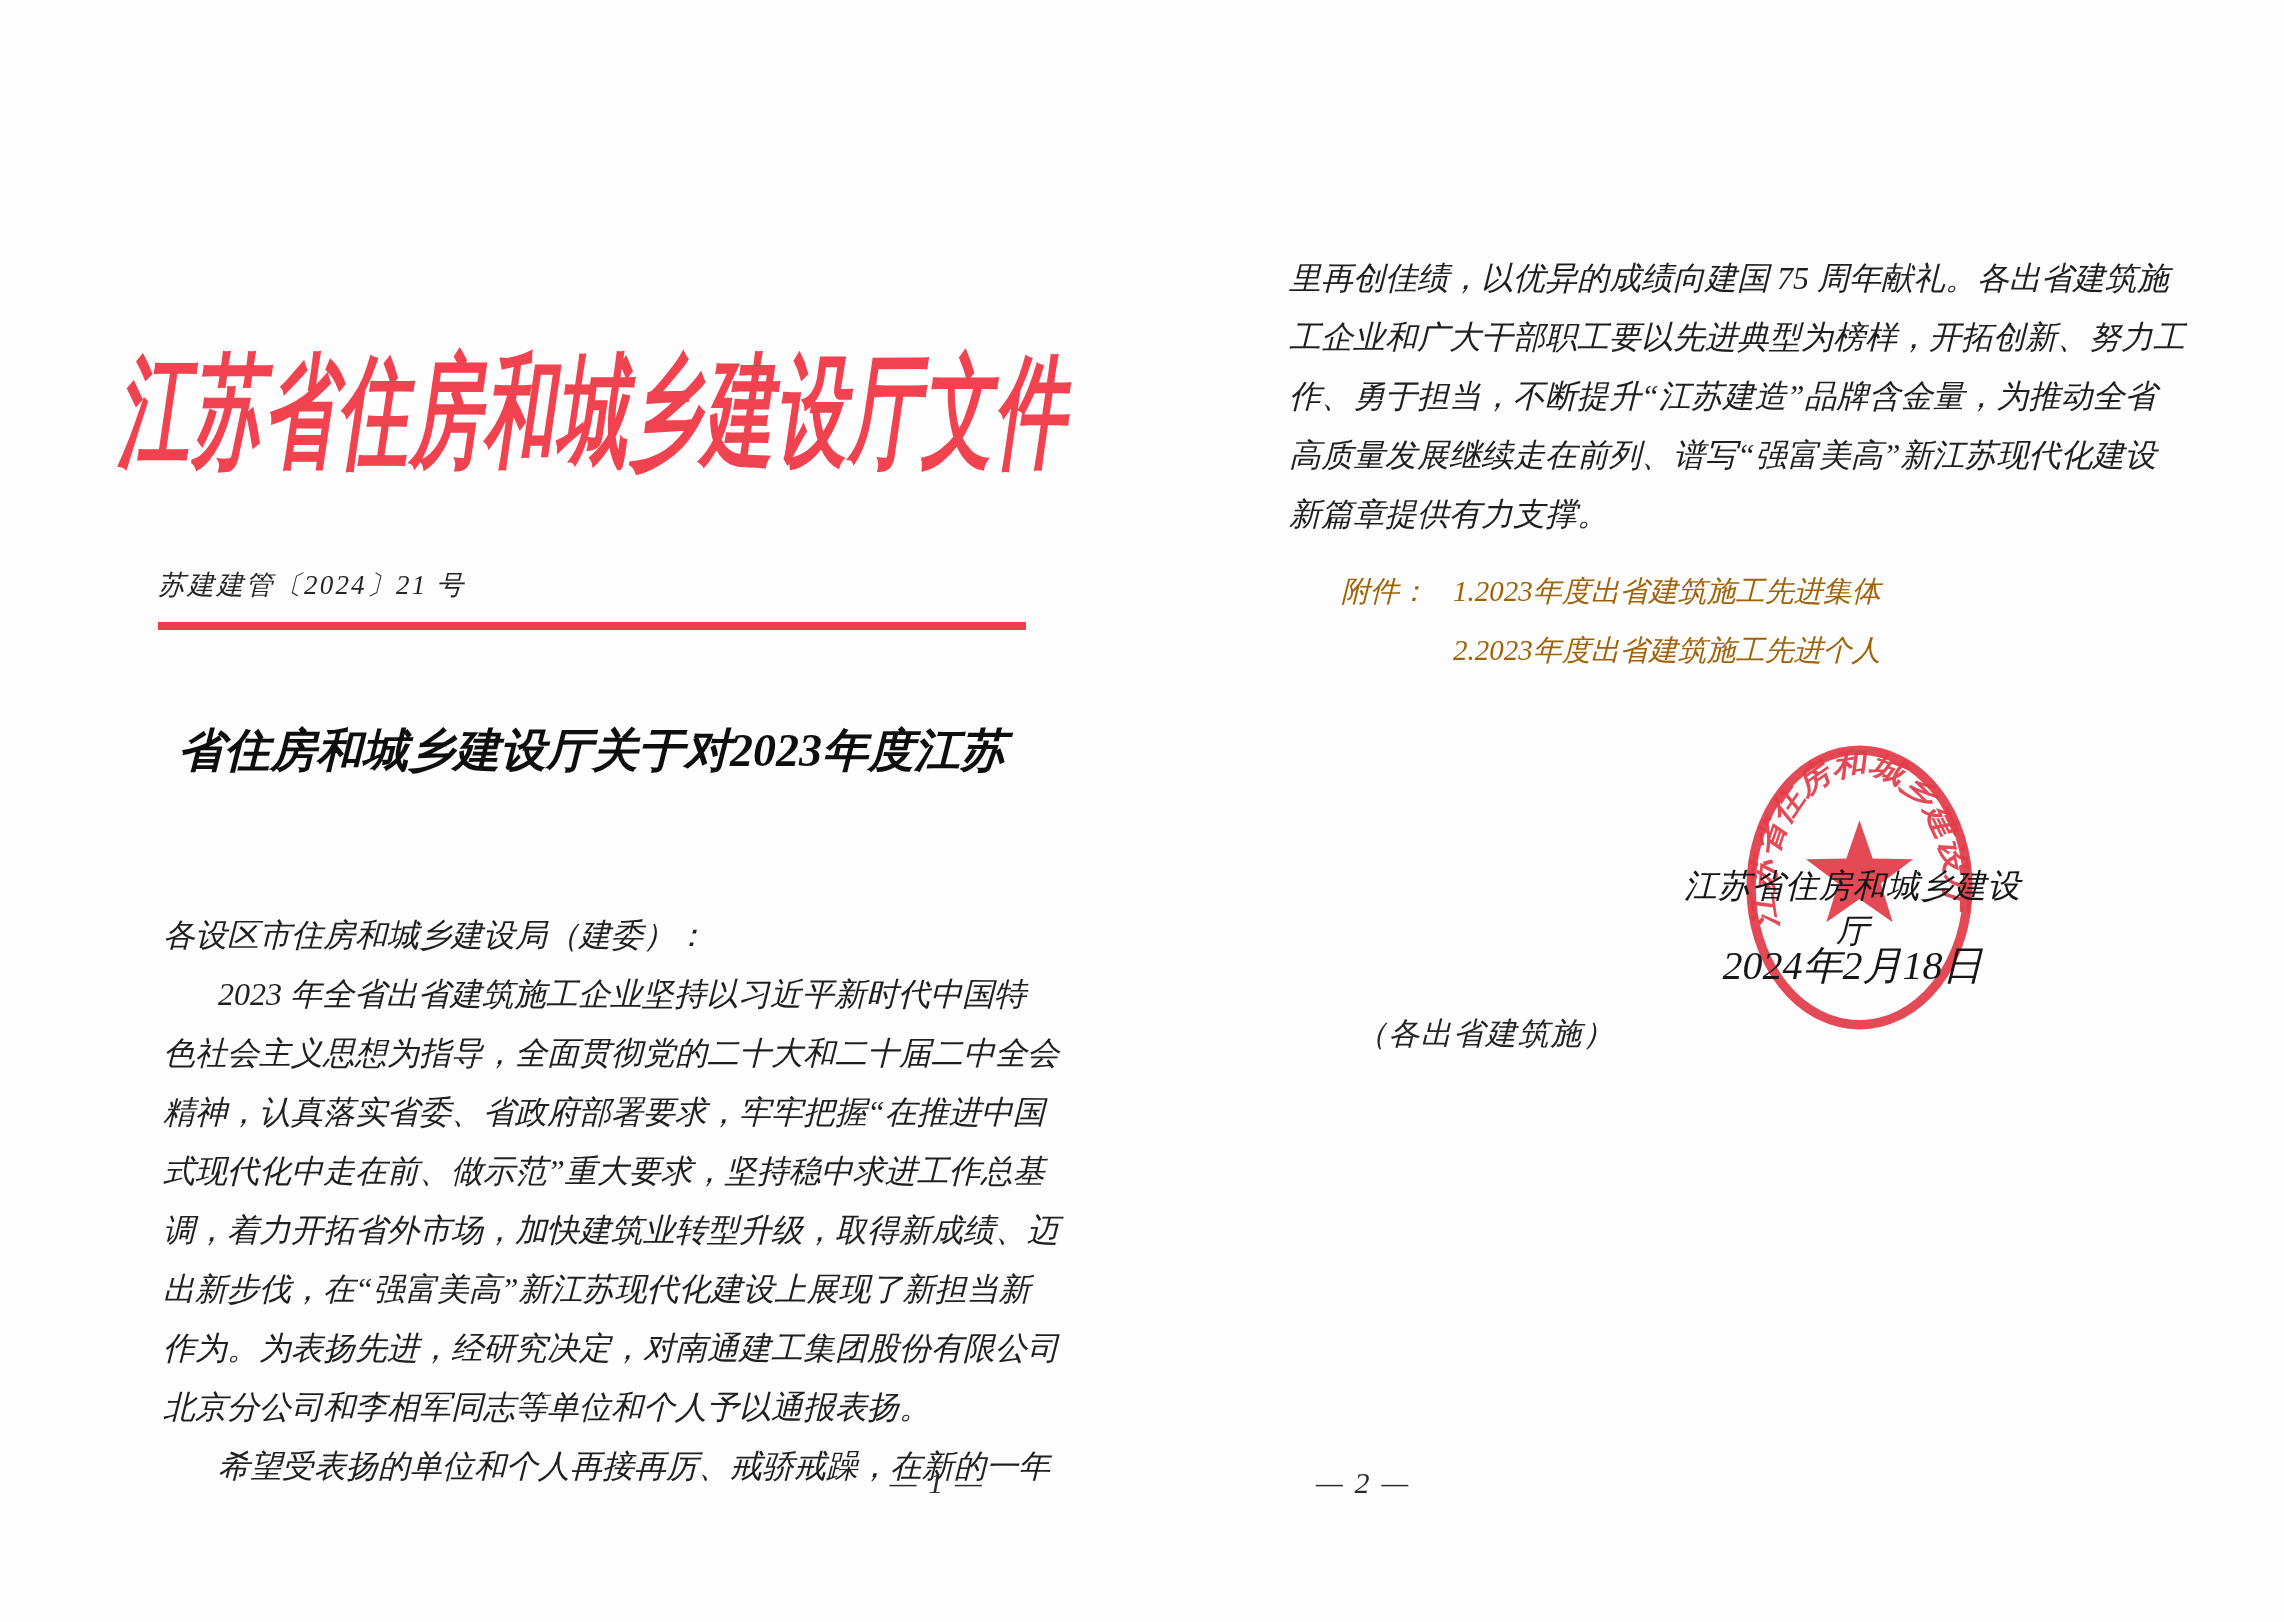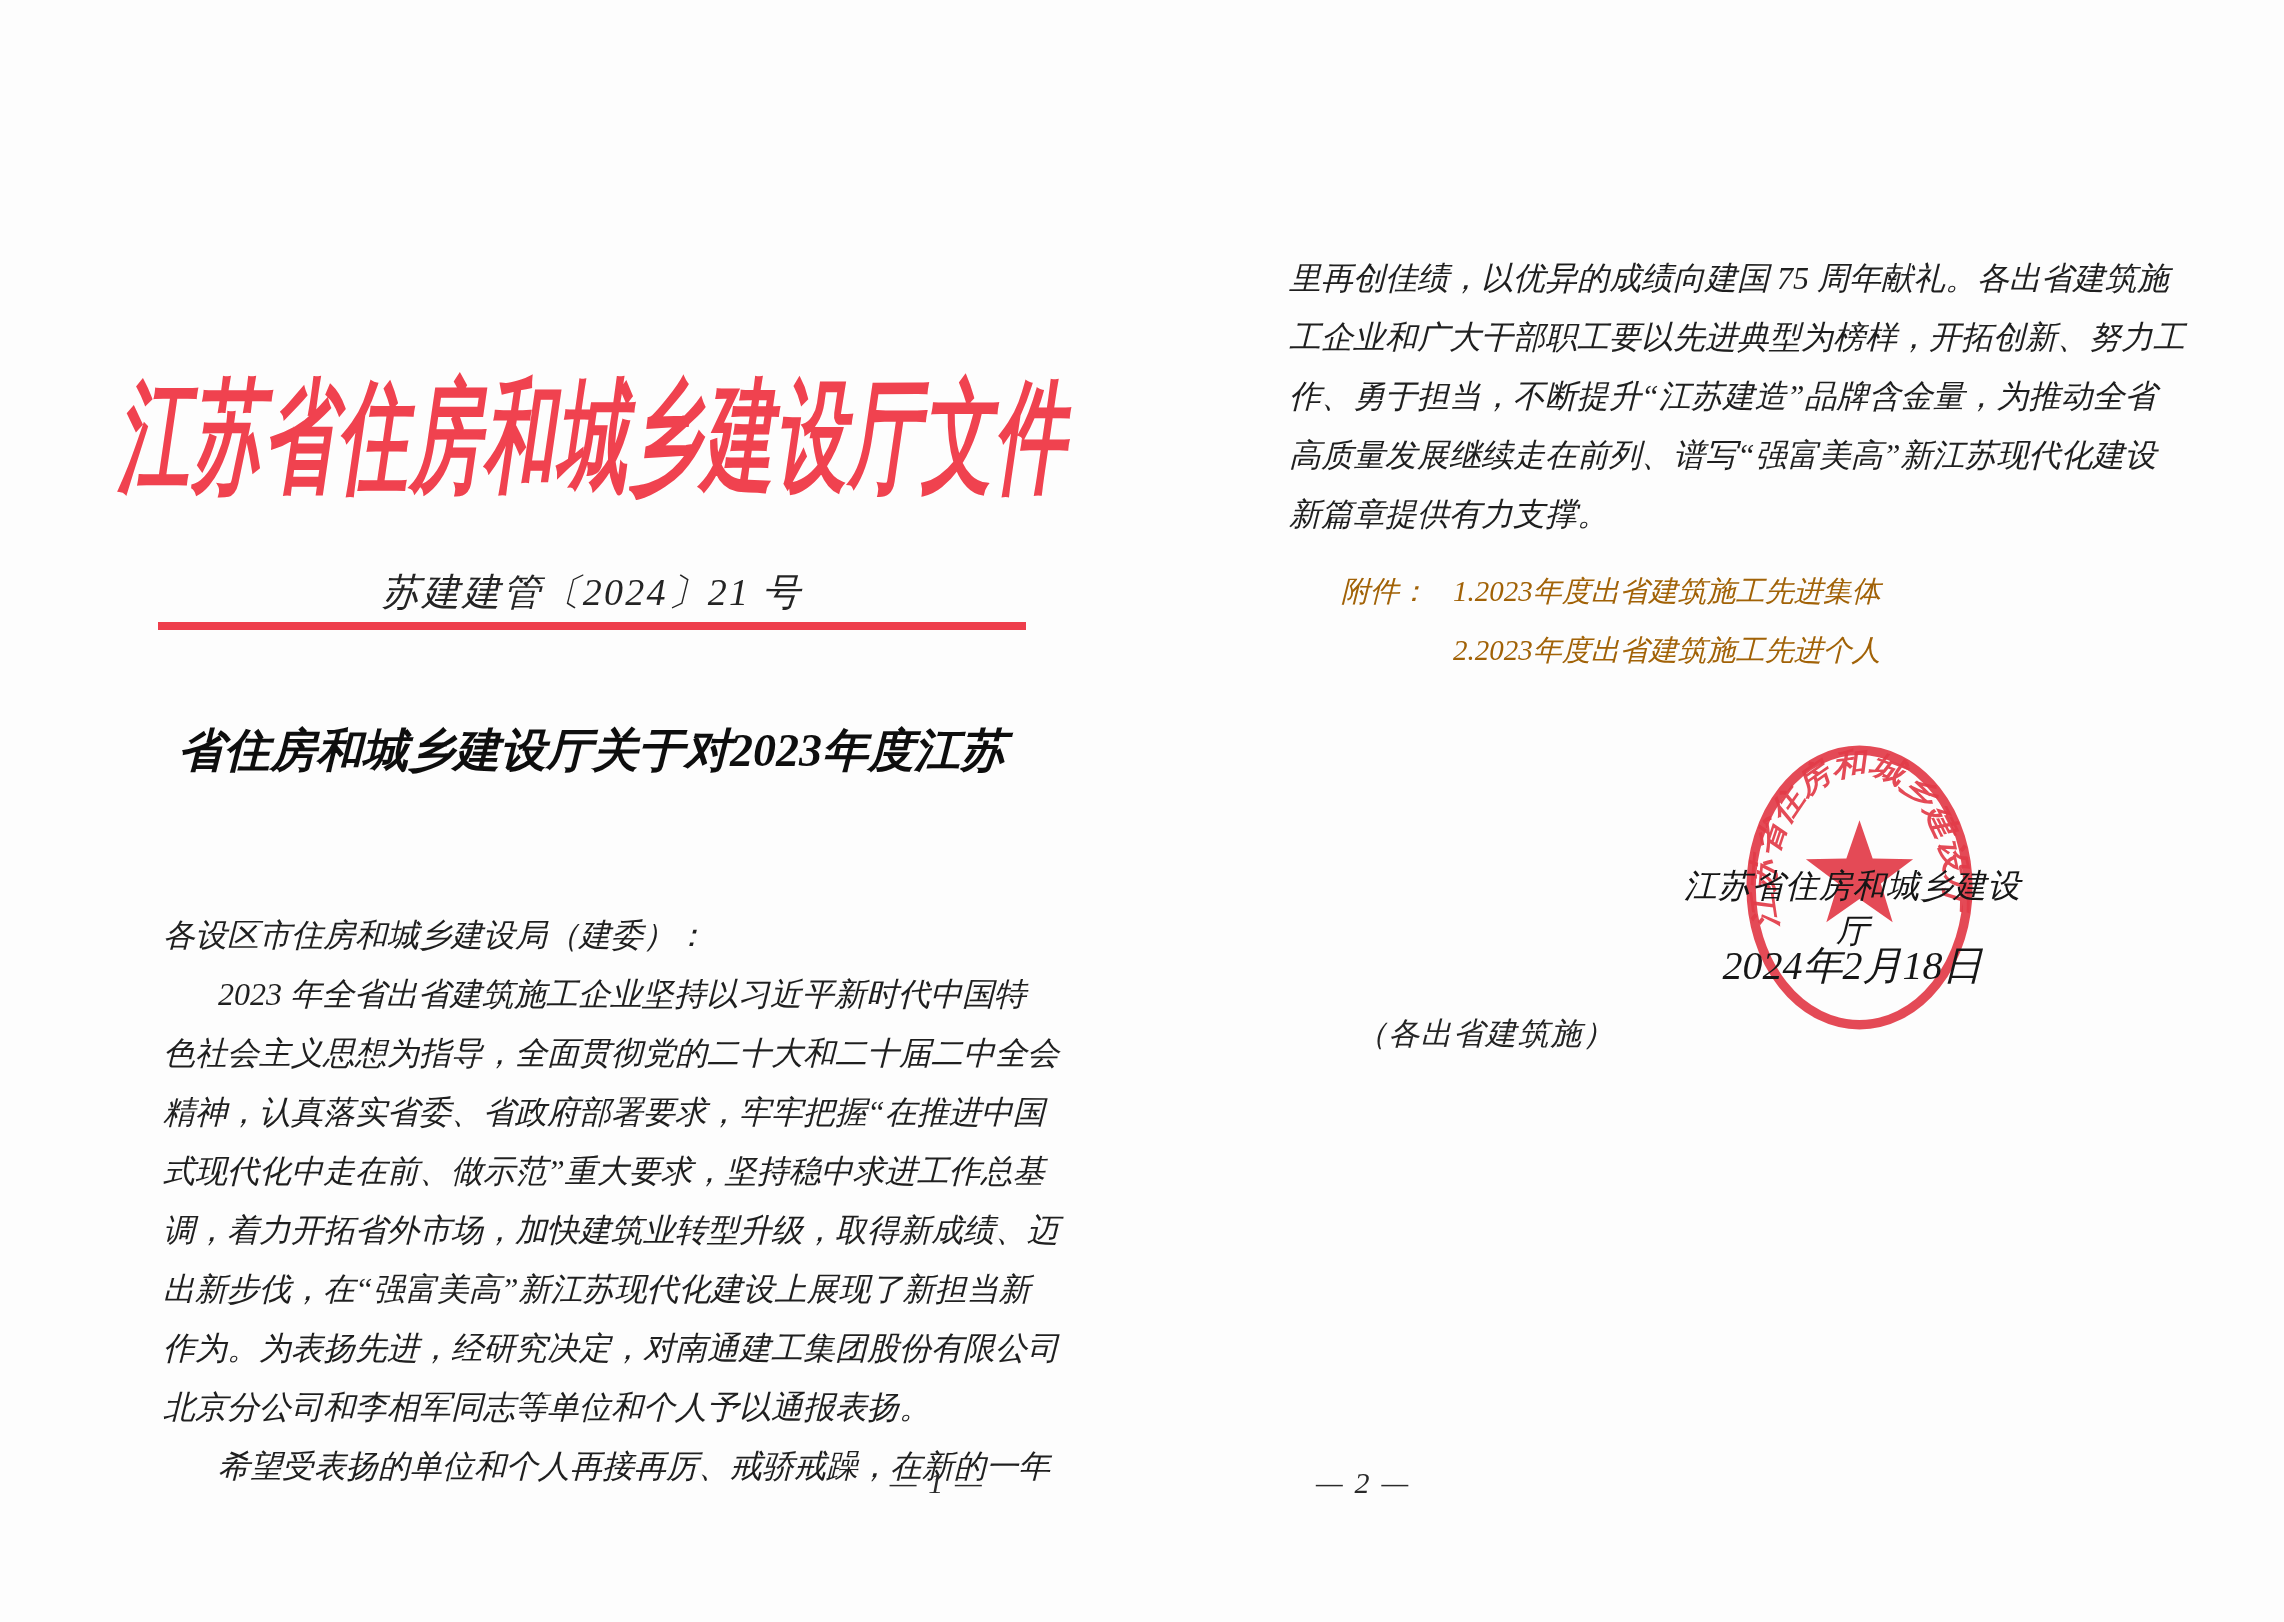--- a/index.html
+++ b/index.html
@@ -5,26 +5,26 @@
   html,body{margin:0;padding:0;background:#e9e9e9;}
   .canvas{
     position:relative;width:2284px;height:1623px;overflow:hidden;
     background:#fdfdfd;color:#1f1f1f;
     font-family:"Liberation Serif","DejaVu Serif",serif;
   }
   .abs{position:absolute;font-style:italic;}
 
   
   .letterhead{left:158px;top:356px;width:868px;height:141px;
-    display:flex;align-items:flex-start;justify-content:center;}
+    display:flex;align-items:flex-end;justify-content:center;}
   .letterhead .lh-text{
     font-size:123px;font-weight:bold;color:#f0424f;white-space:nowrap;
     letter-spacing:2.9px;transform:scaleX(0.58);transform-origin:center;}
-  .docnum{left:158px;top:567px;width:868px;text-align:center;
-    font-size:38px;letter-spacing:2.2px;color:#242424;}
+  .docnum{left:158px;top:567px;width:868px;
+    font-size:27px;letter-spacing:2.2px;color:#242424;}
   .redline{left:158px;top:622px;width:868px;height:8px;background:#ee3e4c;}
   .doc-title{left:158px;top:720px;width:868px;text-align:center;
     font-size:46px;font-weight:bold;line-height:61px;color:#0e0e0e;}
   .body-block{font-size:32px;line-height:59px;white-space:nowrap;color:#1f1f1f;}
   .body1{left:163px;top:906px;width:878px;}
   .indent{text-indent:55px;}
   .pagenum{font-size:30px;letter-spacing:2.2px;color:#2a2a2a;}
   .pn1{left:831px;top:1466px;width:153px;text-align:right;}
   .pn2{left:1316px;top:1466px;}
 

